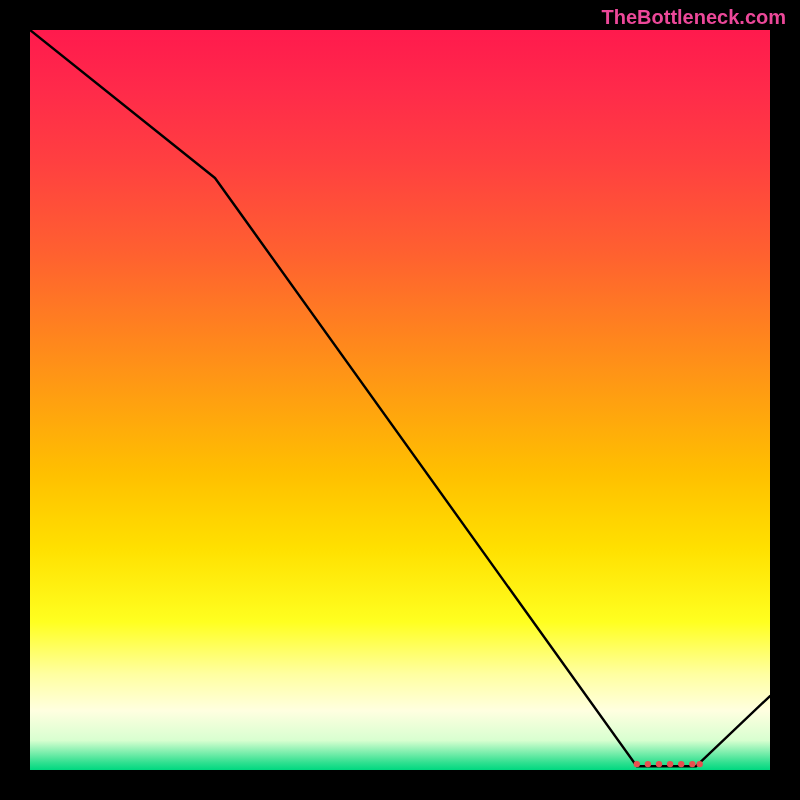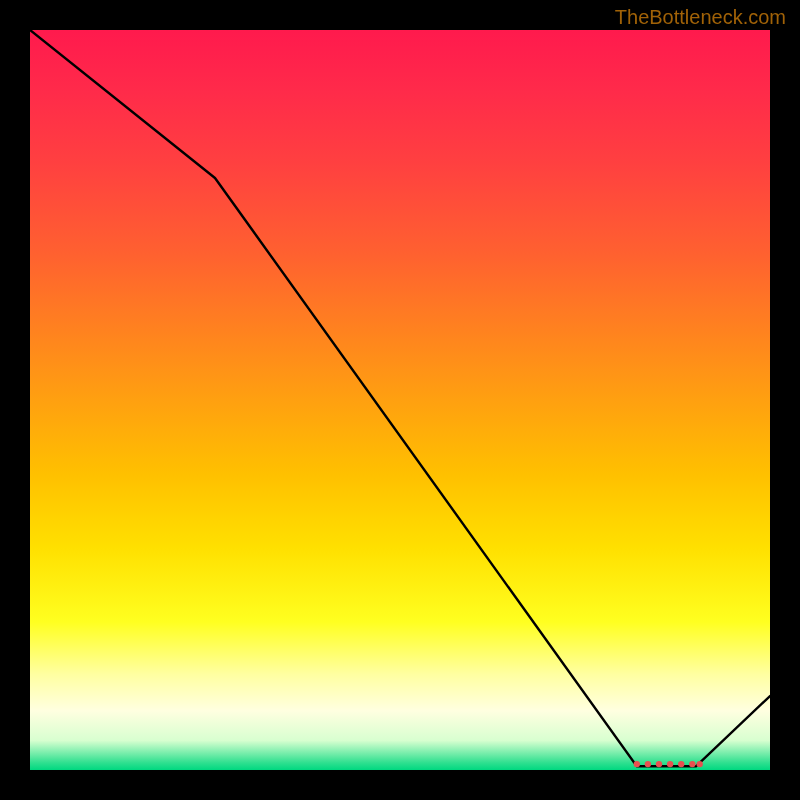--- a/index.html
+++ b/index.html
@@ -7,23 +7,23 @@
     width: 800px;
     height: 800px;
     background: #000;
     position: relative;
     font-family: Arial, sans-serif;
   }
   .watermark {
     position: absolute;
     top: 6px;
     right: 14px;
-    color: #a16207;
+    color: #ec4899;
     font-size: 20px;
-    font-weight: 400;
+    font-weight: 700;
     z-index: 10;
   }
   .plot-area {
     position: absolute;
     left: 30px;
     top: 30px;
     width: 740px;
     height: 740px;
     background: linear-gradient(to bottom,
       #ff1a4d 0%,

